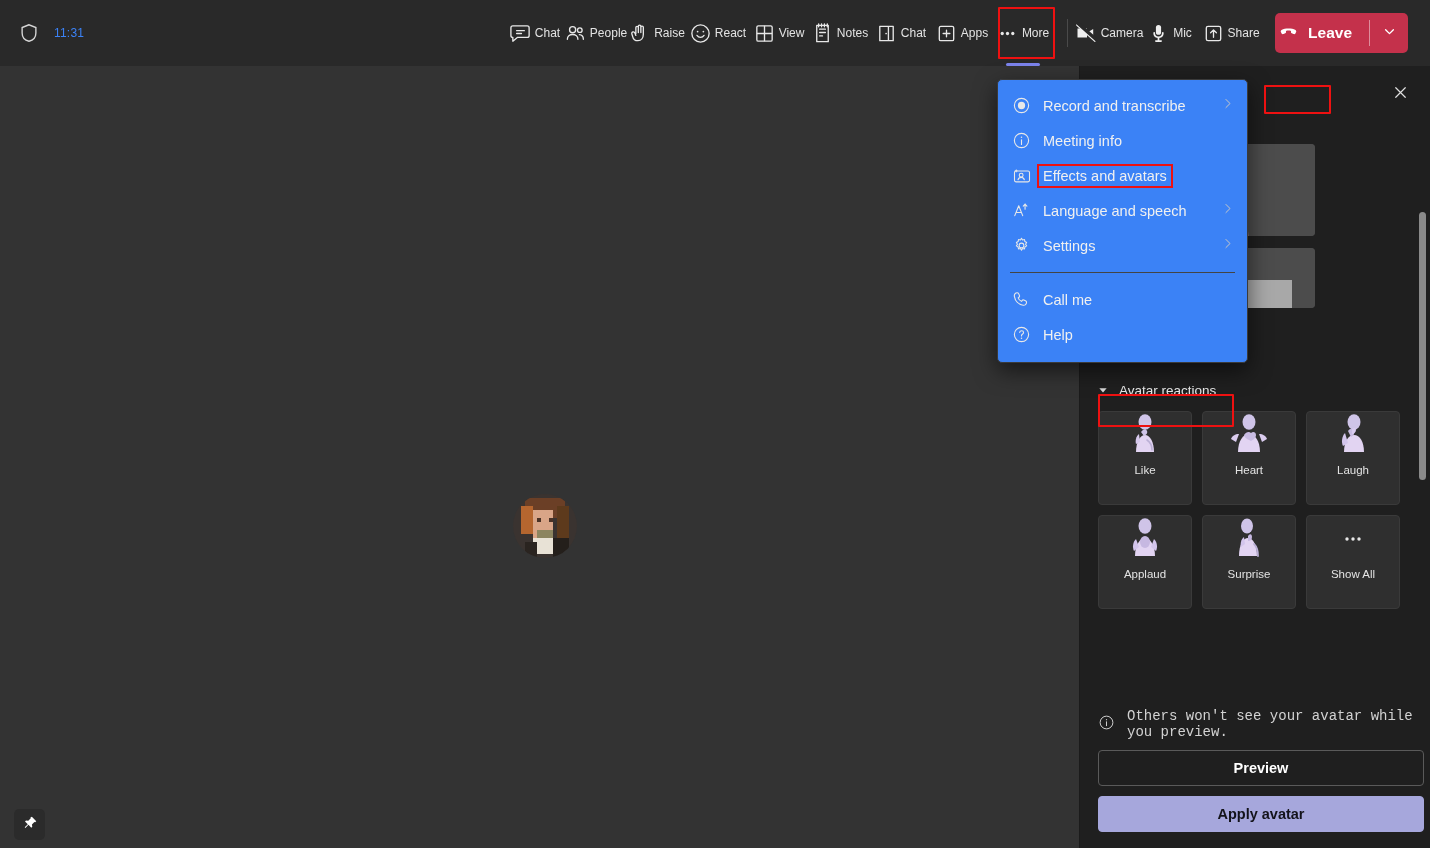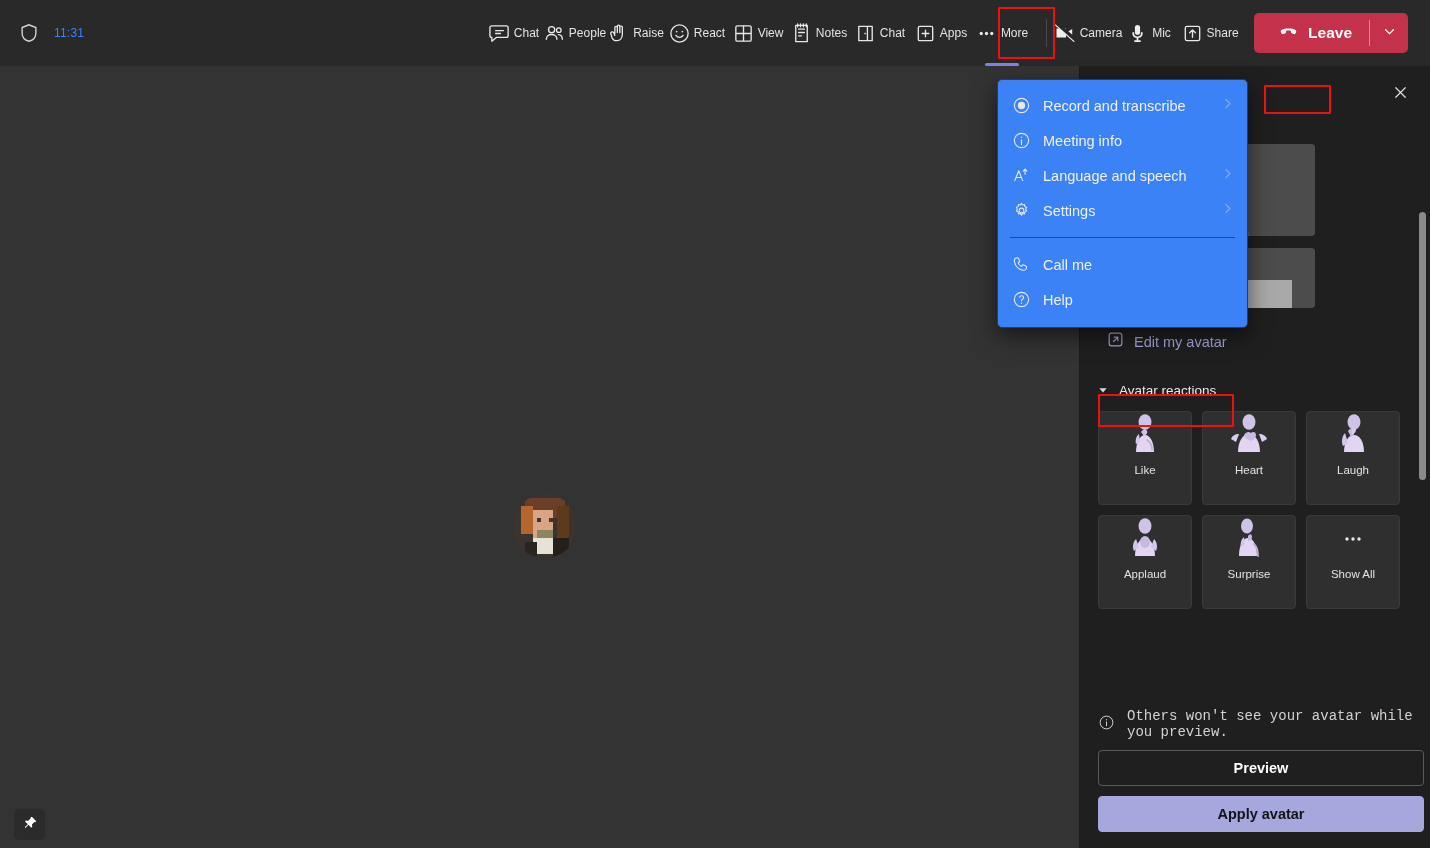--- a/index.html
+++ b/index.html
@@ -53,21 +53,21 @@
   }
   .tb-right {
     display: flex; align-items: center; gap: 0; padding-right: 22px;
   }
   .leave {
     margin-left: 14px; height: 40px; display: flex; align-items: center;
     background: #c4314b; border-radius: 5px; overflow: hidden;
   }
   .leave-main {
     display: flex; align-items: center; gap: 9px;
-    padding: 0 17px 0 24px; height: 40px; cursor: pointer;
+    padding: 0 17px 0 3px; height: 40px; cursor: pointer;
   }
   .leave-lbl { color: #fff; font-size: 15.5px; font-weight: 700; }
   .leave-sep { width: 1px; height: 26px; background: rgba(255,255,255,.45); }
   .leave-caret {
     width: 38px; height: 40px; display: flex; align-items: center;
     justify-content: center; cursor: pointer;
   }
 
   
   .stage {
@@ -587,20 +587,31 @@
       <span class="mic">
         <svg viewBox="0 0 24 24" width="19" height="19" fill="none" stroke="#e8e8e8" stroke-width="1.4">
           <circle cx="12" cy="12" r="9"></circle>
             <path d="M12 11v6" stroke-linecap="round"></path>
           <circle cx="12" cy="7.8" r=".95" fill="#e8e8e8" stroke="none"></circle>
         </svg>
       </span>
       <span class="mlbl">Meeting info</span>
     </div>
 
+    <div class="mi mi-hl">
+      <span class="mic">
+        <svg viewBox="0 0 24 24" width="20" height="20" fill="none" stroke="#e8e8e8" stroke-width="1.3">
+          <rect x="3" y="6" width="18" height="13" rx="1.8"></rect>
+          <circle cx="11" cy="11" r="2.3"></circle>
+          <path d="M7.2 16.5c.6-1.9 2-2.9 3.8-2.9s3.2 1 3.8 2.9" stroke-linecap="round"></path>
+          <path d="M5 3.6l.7 1.6 1.6.7-1.6.7L5 8.2l-.7-1.6-1.6-.7 1.6-.7z" fill="#e8e8e8" stroke="none"></path>
+        </svg>
+      </span>
+      <span class="mlbl">Effects and avatars</span>
+    </div>
 
     <div class="mi">
       <span class="mic">
         <svg viewBox="0 0 24 24" width="19" height="19" fill="none" stroke="#e8e8e8" stroke-width="1.4">
           <path d="M3.5 18.5L8.5 6l5 12.5M5.6 14.6h5.9" stroke-linecap="round" stroke-linejoin="round"></path>
           <path d="M16.5 10.5V4M16.5 4l-2.3 2.4M16.5 4l2.3 2.4" stroke-linecap="round" stroke-linejoin="round"></path>
         </svg>
       </span>
       <span class="mlbl">Language and speech</span>
       <span class="mchev">

